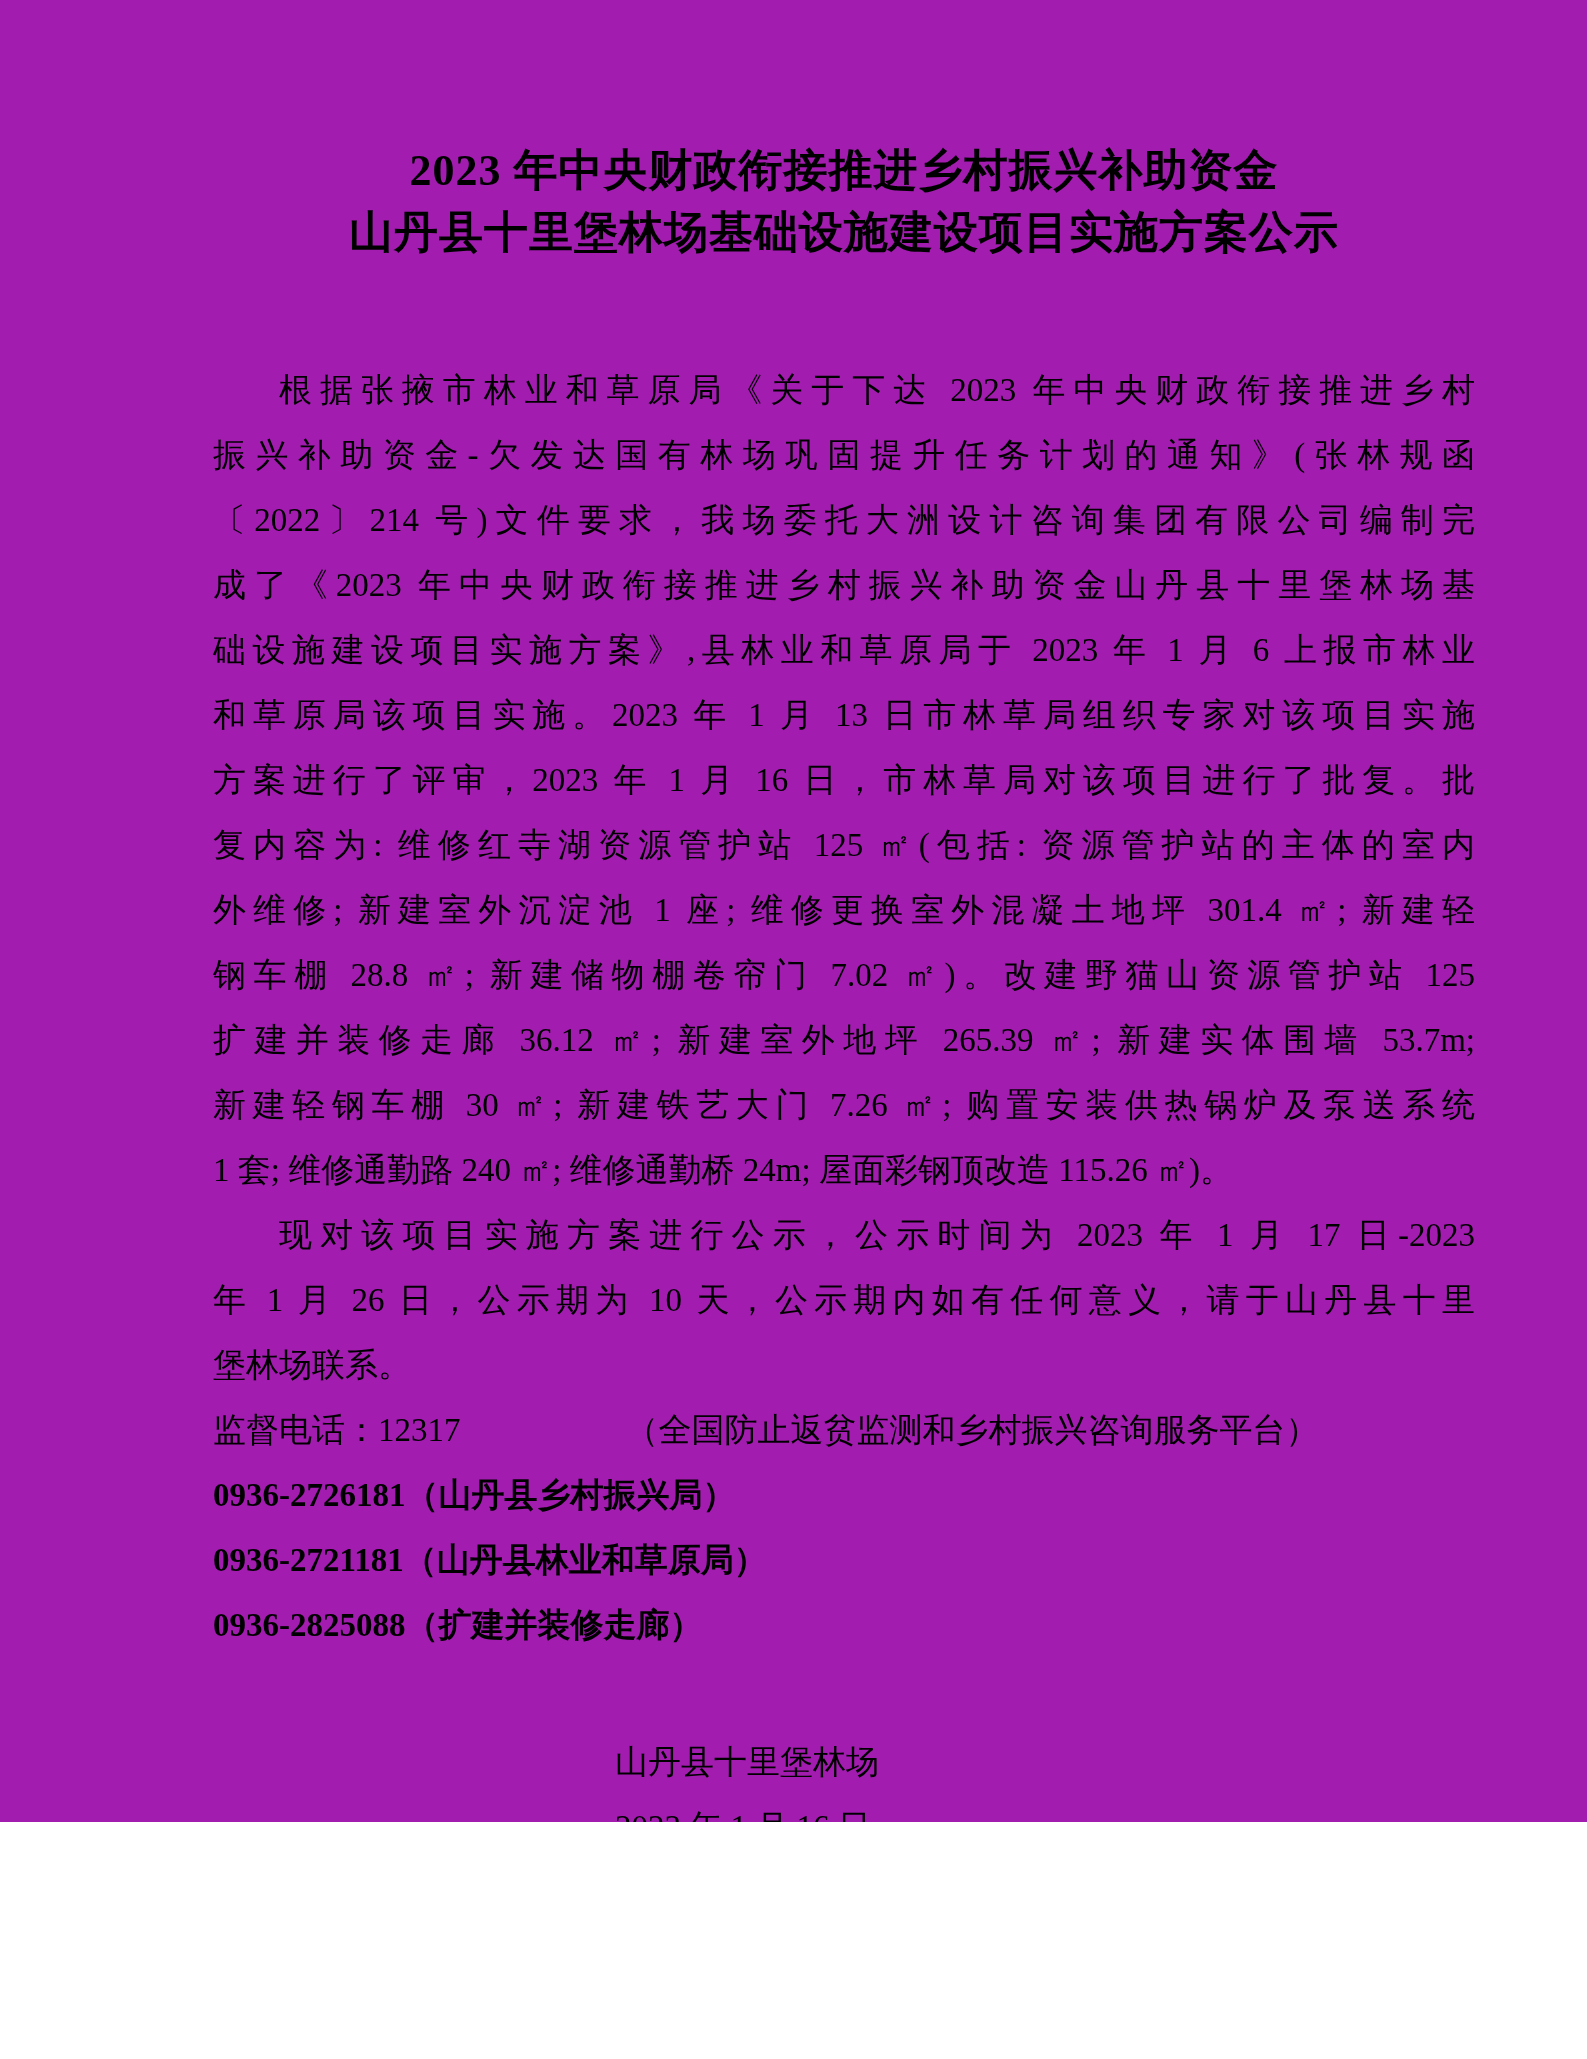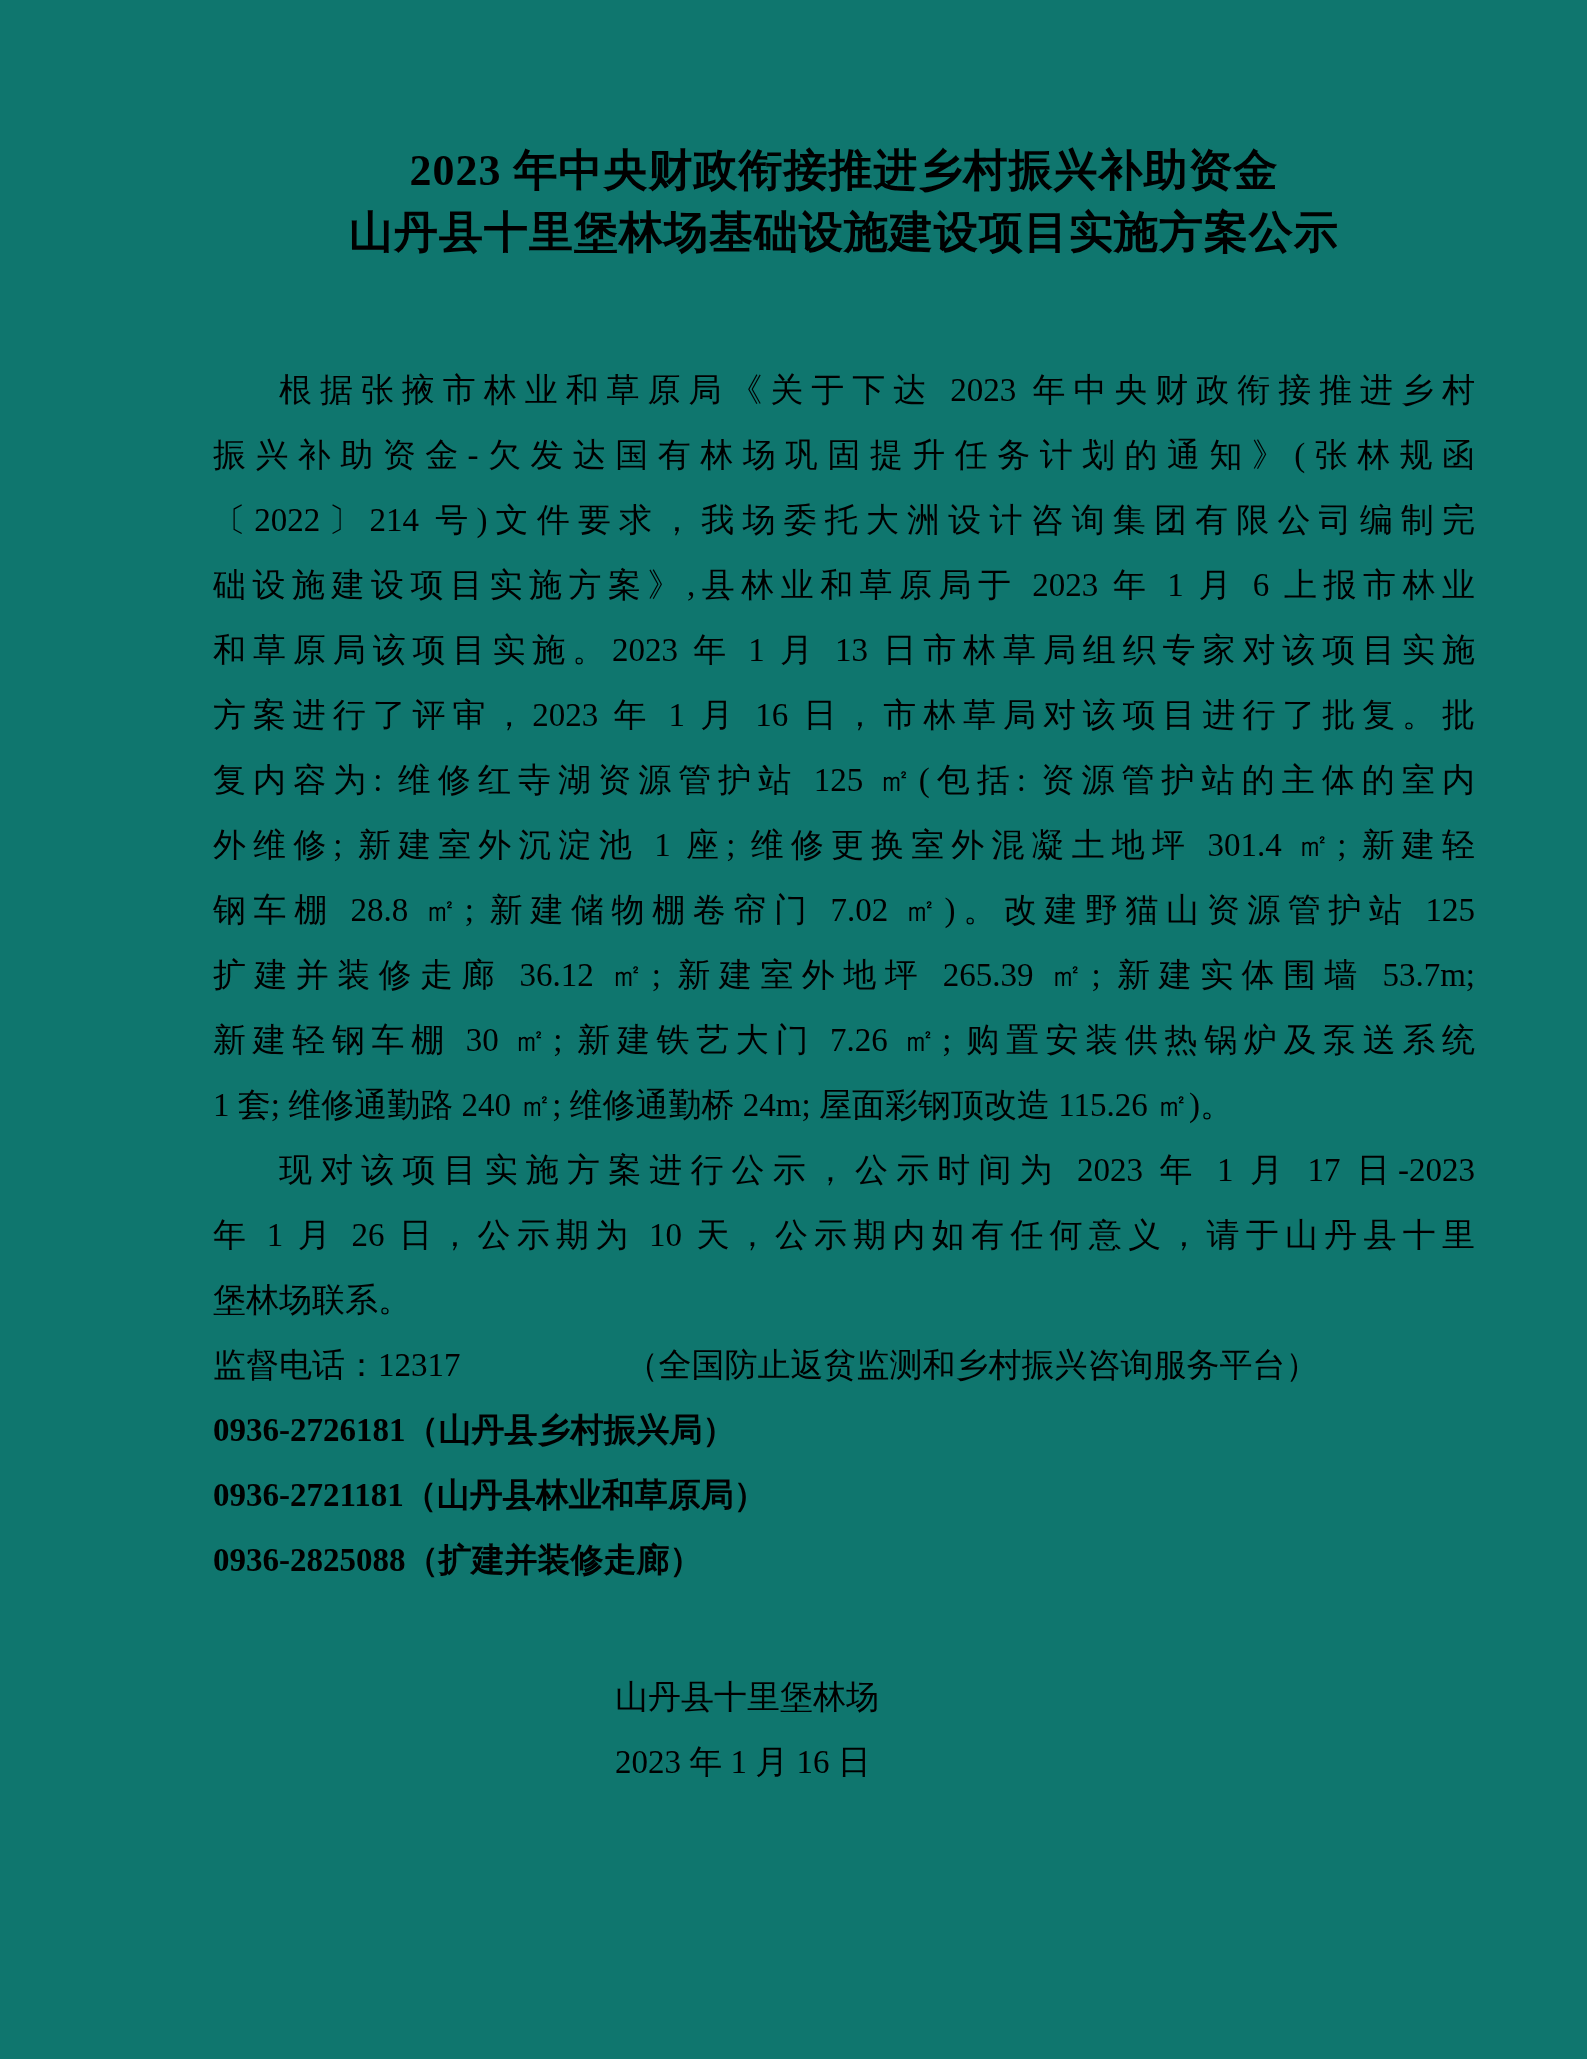--- a/index.html
+++ b/index.html
@@ -3,23 +3,23 @@
 <meta charset="utf-8">
 <style>
   html, body {
     margin: 0;
     padding: 0;
     background: #ffffff;
   }
   .page {
     position: relative;
     width: 1587px;
-    height: 2059px;
+    height: 1822px;
     box-sizing: border-box;
-    background: #0f766e;
+    background: #a21caf;
     color: #000000;
     font-family: "Liberation Serif", "DejaVu Serif", serif;
     padding: 140px 112px 0 213px;
     overflow: hidden;
   }
   .title-block {
     margin: 0;
     font-weight: bold;
   }
   .title-line {
@@ -70,20 +70,21 @@
     <div class="title-line">2023 年中央财政衔接推进乡村振兴补助资金</div>
     <div class="title-line">山丹县十里堡林场基础设施建设项目实施方案公示</div>
   </div>
 
   <div class="doc-body">
 
     <div class="para">
         <div class="line">根据张掖市林业和草原局《关于下达 2023 年中央财政衔接推进乡村</div>
         <div class="line">振兴补助资金-欠发达国有林场巩固提升任务计划的通知》(张林规函</div>
         <div class="line">〔2022〕214 号)文件要求，我场委托大洲设计咨询集团有限公司编制完</div>
+        <div class="line">成了《2023 年中央财政衔接推进乡村振兴补助资金山丹县十里堡林场基</div>
         <div class="line">础设施建设项目实施方案》,县林业和草原局于 2023 年 1 月 6 上报市林业</div>
         <div class="line">和草原局该项目实施。2023 年 1 月 13 日市林草局组织专家对该项目实施</div>
         <div class="line">方案进行了评审，2023 年 1 月 16 日，市林草局对该项目进行了批复。批</div>
         <div class="line">复内容为: 维修红寺湖资源管护站 125 ㎡(包括: 资源管护站的主体的室内</div>
         <div class="line">外维修; 新建室外沉淀池 1 座; 维修更换室外混凝土地坪 301.4 ㎡; 新建轻</div>
         <div class="line">钢车棚 28.8 ㎡; 新建储物棚卷帘门 7.02 ㎡)。改建野猫山资源管护站 125</div>
         <div class="line">扩建并装修走廊 36.12 ㎡; 新建室外地坪 265.39 ㎡; 新建实体围墙 53.7m;</div>
         <div class="line">新建轻钢车棚 30 ㎡; 新建铁艺大门 7.26 ㎡; 购置安装供热锅炉及泵送系统</div>
         <div class="line">1 套; 维修通勤路 240 ㎡; 维修通勤桥 24m; 屋面彩钢顶改造 115.26 ㎡)。</div>
       </div>

